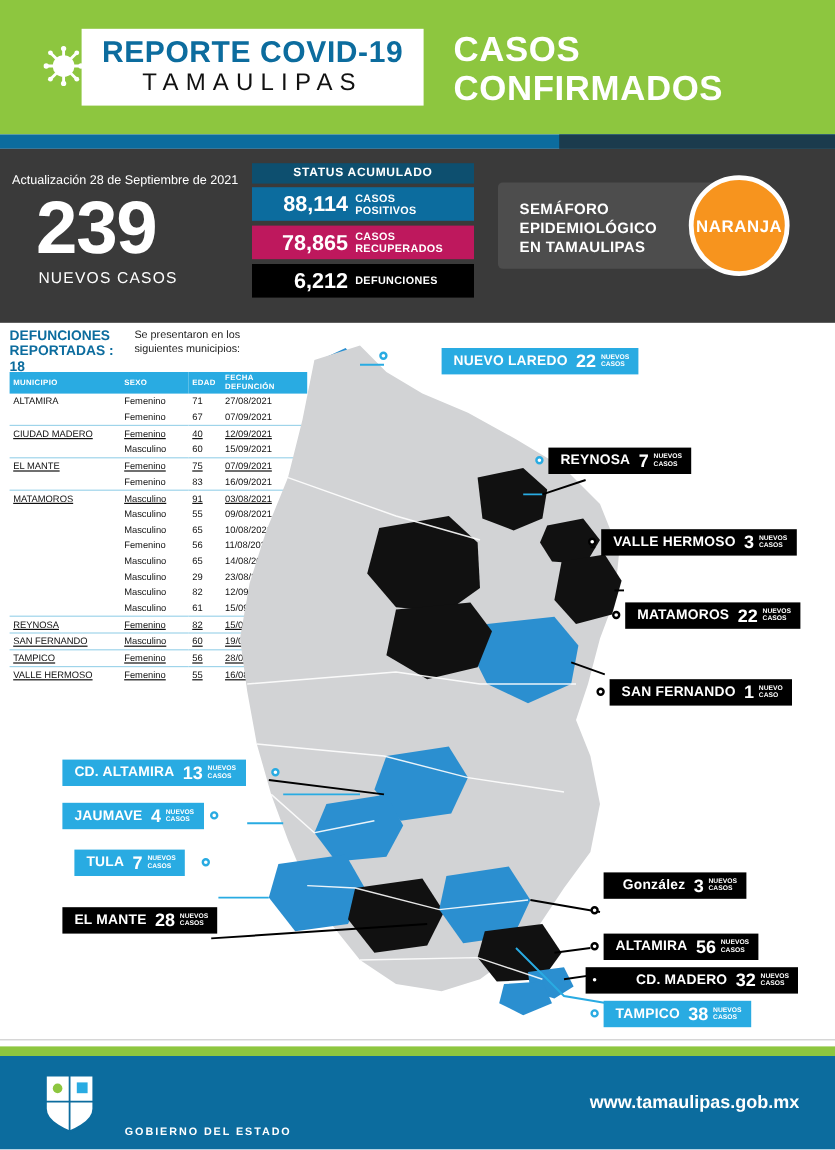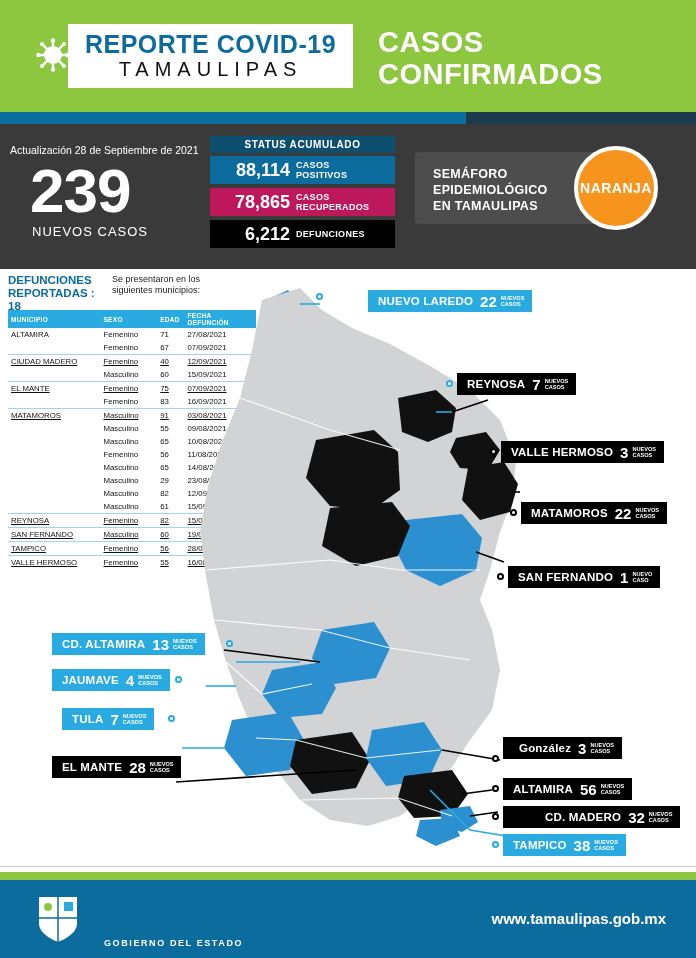--- a/index.html
+++ b/index.html
@@ -645,41 +645,41 @@
 
     <div class="callout dark" style="left:52px; top:486px;">
       <span class="city">EL MANTE</span>
       <span class="num">28</span>
       <span class="nuevos">
         <span>NUEVOS</span>
         <span>CASOS</span>
       </span>
     </div>
 
-    <div class="callout dark" style="left:503px; top:467px;padding-left:16px;">
+    <div class="callout dark" style="left:503px; top:457px;padding-left:16px;">
       <span class="city">González</span>
       <span class="num">3</span>
       <span class="nuevos">
         <span>NUEVOS</span>
         <span>CASOS</span>
       </span>
     </div>
     <div class="dot dark" style="left:492px; top:485px;"></div>
 
     <div class="callout dark" style="left:503px; top:508px;">
       <span class="city">ALTAMIRA</span>
       <span class="num">56</span>
       <span class="nuevos">
         <span>NUEVOS</span>
         <span>CASOS</span>
       </span>
     </div>
     <div class="dot dark" style="left:492px; top:515px;"></div>
 
-    <div class="callout dark" style="left:503px; top:536px;padding-left:42px;">
+    <div class="callout dark" style="left:488px; top:536px;padding-left:42px;">
       <span class="city">CD. MADERO</span>
       <span class="num">32</span>
       <span class="nuevos">
         <span>NUEVOS</span>
         <span>CASOS</span>
       </span>
     </div>
     <div class="dot dark" style="left:492px; top:543px;"></div>
 
     <div class="callout blue" style="left:503px; top:564px;">

